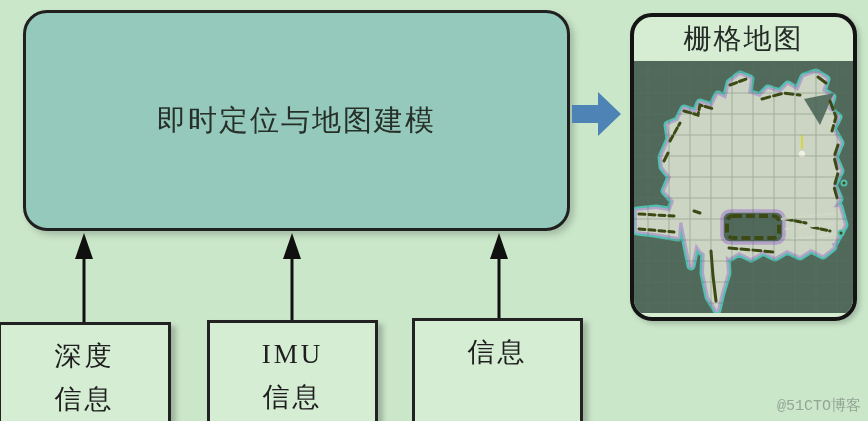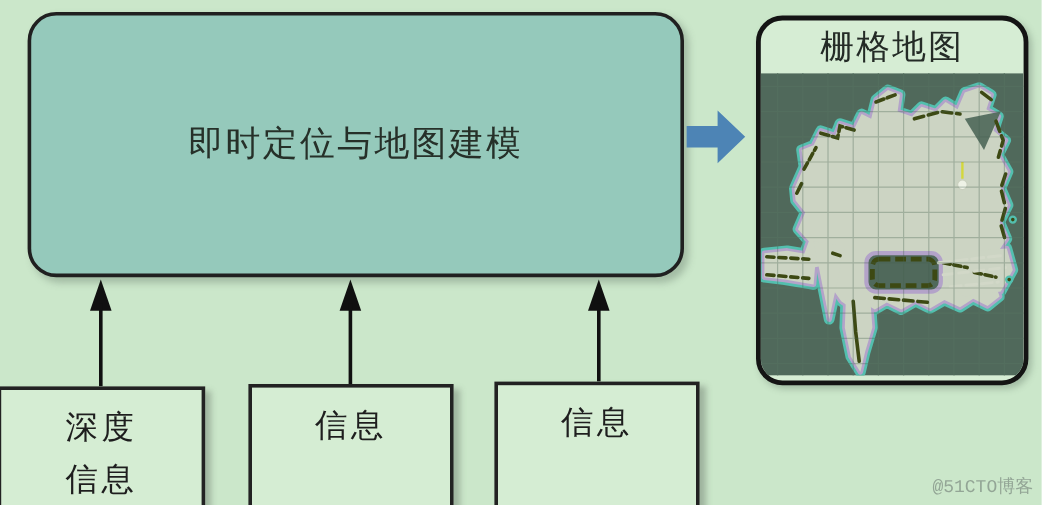--- a/index.html
+++ b/index.html
@@ -87,20 +87,21 @@
   <div class="up-arrow" id="upArrow3">
     <div class="head"></div>
     <div class="shaft"></div>
   </div>
 
   <div class="input-box" id="inputBox1">
     <div class="bl">深度</div>
     <div class="bl">信息</div>
   </div>
   <div class="input-box" id="inputBox2">
+    <div class="bl">IMU</div>
     <div class="bl">信息</div>
   </div>
   <div class="input-box" id="inputBox3">
     <div class="bl">信息</div>
   </div>
 
   <svg class="flow-arrow" viewBox="0 0 50 46">
     <polygon points="0,14 26,14 26,1 49,23 26,45 26,32 0,32" fill="#4d84b5"></polygon>
   </svg>
 

